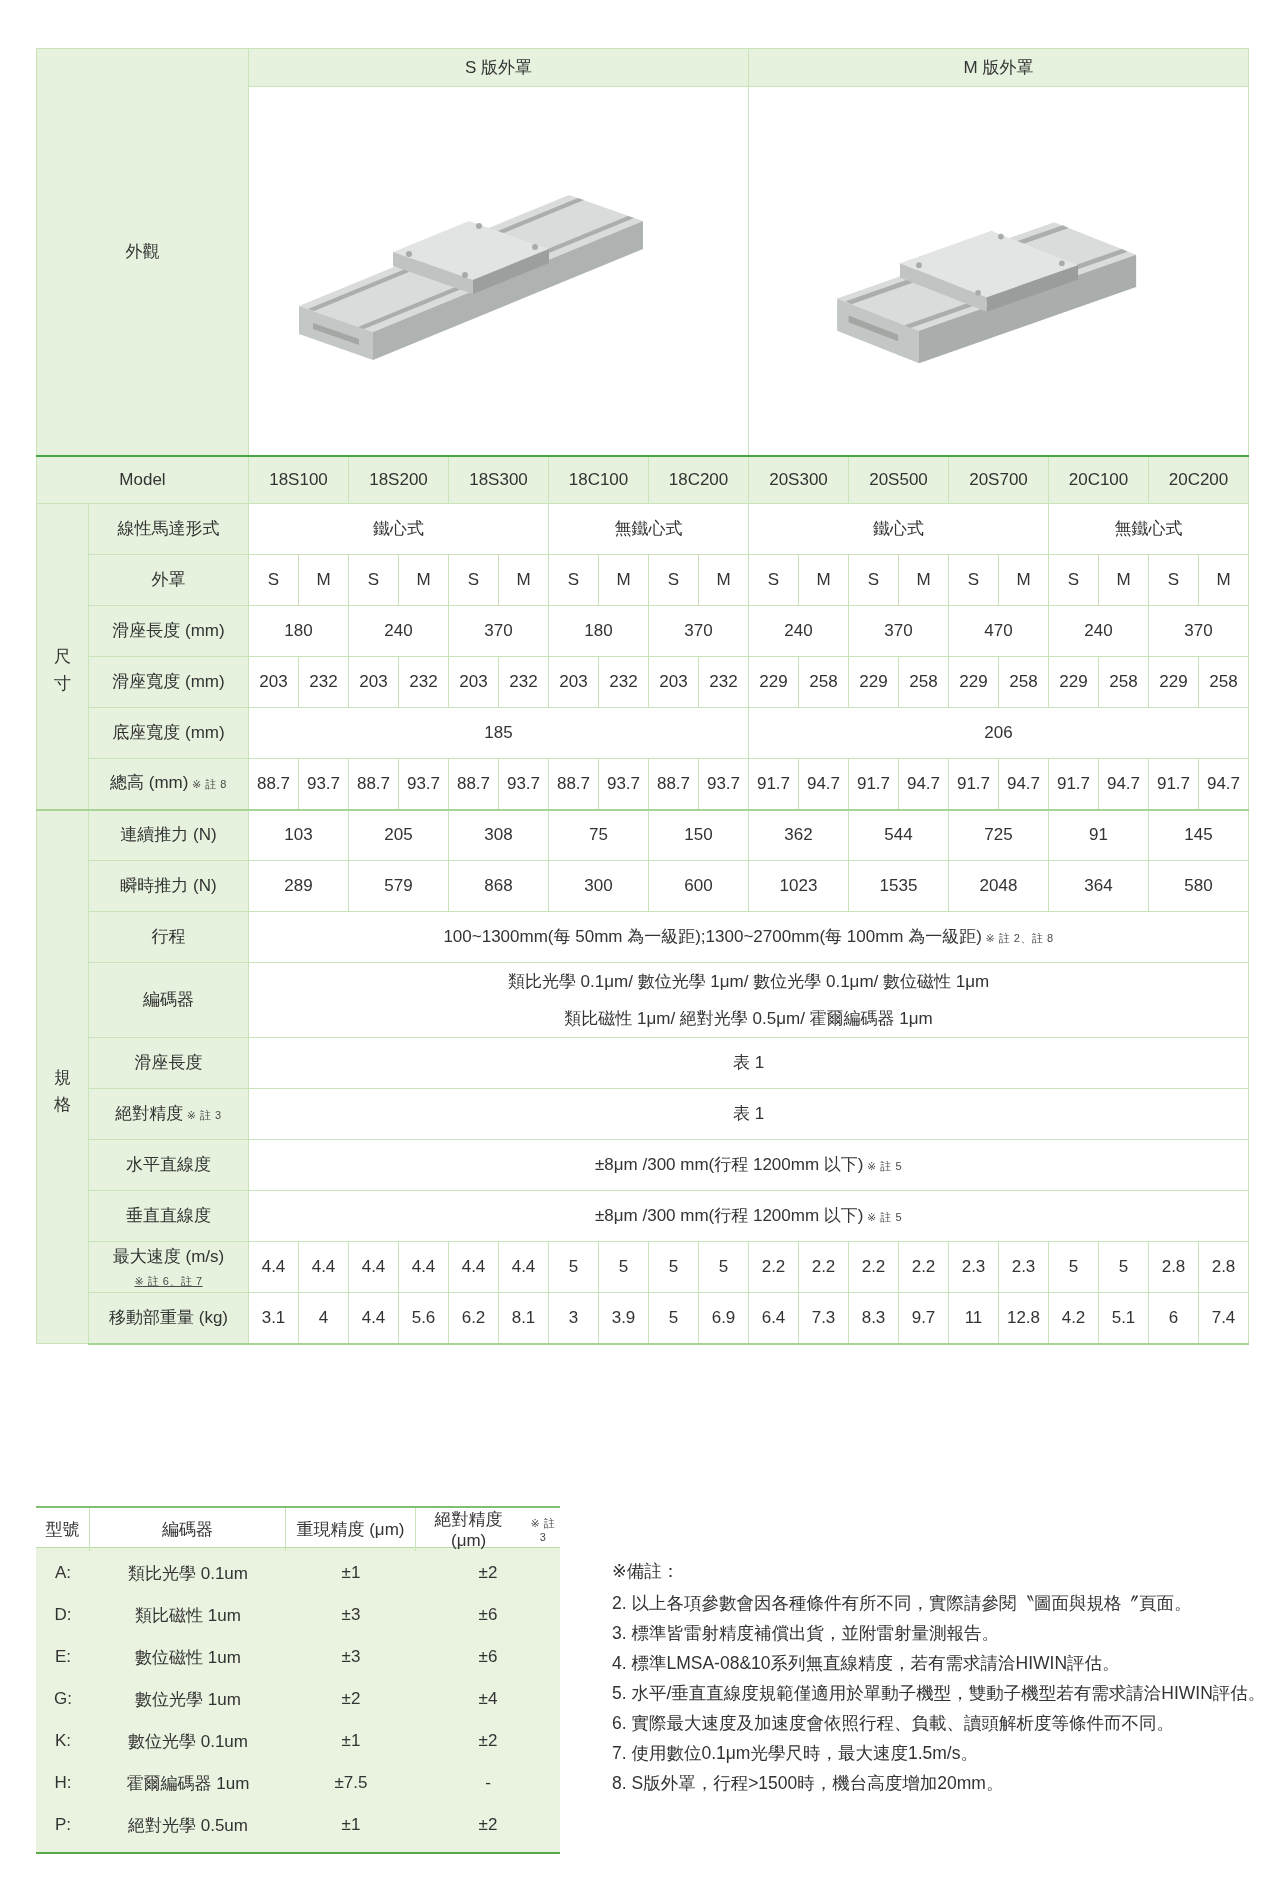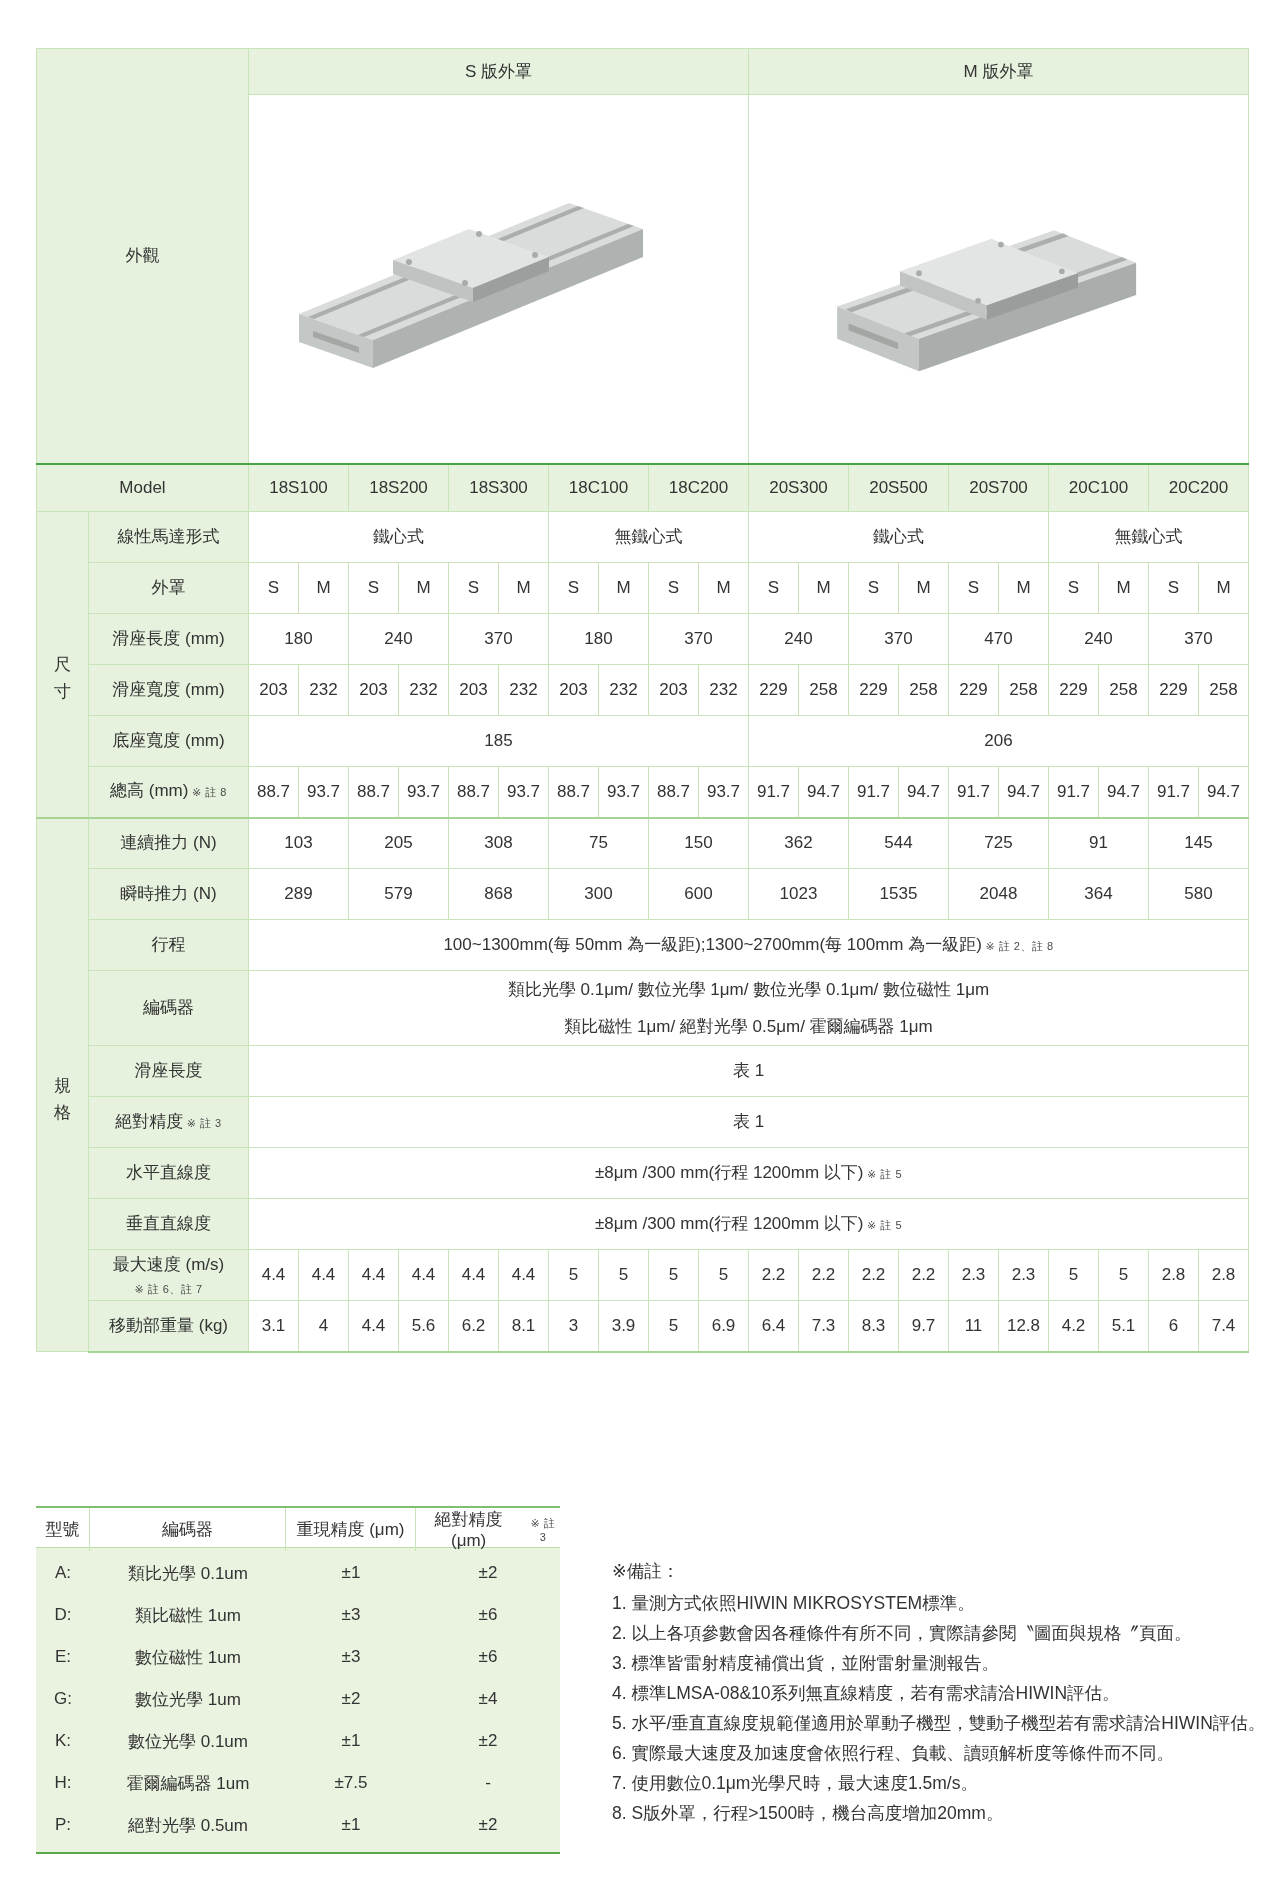--- a/index.html
+++ b/index.html
@@ -22,29 +22,29 @@
     position:absolute;left:36px;top:48px;width:1212px;
     border-collapse:collapse;table-layout:fixed;
   }
   .main-table td{
     border:1px solid var(--grid-green,#c9e4ba);
     font-size:17px;text-align:center;vertical-align:middle;
     height:51px;padding:0 3px;background:#fff;color:var(--text,#333);
     line-height:22px;
   }
   .main-table td.lab{background:var(--light-green-bg,#e7f2de);}
-  .r-head td{height:46px;background:var(--light-green-bg,#e7f2de);font-size:17px;}
+  .r-head td{height:38px;background:var(--light-green-bg,#e7f2de);font-size:17px;}
   .r-img td{height:369px;}
   .r-model td{height:48px;background:var(--light-green-bg,#e7f2de);border-top:2px solid var(--accent-green,#47a447);margin-left:13px;}
   .sec-top td{border-top:2px solid var(--section-line,#a5d494);}
   .r-last td{border-bottom:2px solid var(--section-line,#a5d494);text-align:center;}
   .vlab{width:52px;}
   .vlab .vtext{display:inline-block;width:18px;word-break:break-all;line-height:27px;font-size:17px;margin-top:28px;}
   .snote{font-size:11px;color:#4a4a4a;letter-spacing:0.5px;}
-  .snote.blk{display:block;margin-top:6px;line-height:14px;}
+  .snote.blk{display:block;margin-top:6px;line-height:14px;text-decoration:underline;}
   .cl{line-height:37px;}
   .enc-td{padding:2px 3px;}
 
   
   .encoder-table{position:absolute;left:36px;top:1506px;width:524px;}
   .enc-header{
     display:grid;grid-template-columns:54px 196px 130px 144px;
     align-items:center;height:42px;
     border-top:2px solid #7fbf6e;border-bottom:1px solid #b9dca9;
     font-size:17px;
@@ -375,21 +375,20 @@
           <div class="ec enc">絕對光學 0.5um</div>
           <div class="ec rep">±1</div>
           <div class="ec abs">±2</div>
         </div>
       </div>
   </div>
 
   <div class="notes">
     <div class="notes-title">※備註：</div>
     <div id="notes-list">
-        <div class="note-item">1. 量測方式依照HIWIN MIKROSYSTEM標準。</div>
         <div class="note-item">2. 以上各項參數會因各種條件有所不同，實際請參閱〝圖面與規格〞頁面。</div>
         <div class="note-item">3. 標準皆雷射精度補償出貨，並附雷射量測報告。</div>
         <div class="note-item">4. 標準LMSA-08&amp;10系列無直線精度，若有需求請洽HIWIN評估。</div>
         <div class="note-item">5. 水平/垂直直線度規範僅適用於單動子機型，雙動子機型若有需求請洽HIWIN評估。</div>
         <div class="note-item">6. 實際最大速度及加速度會依照行程、負載、讀頭解析度等條件而不同。</div>
         <div class="note-item">7. 使用數位0.1μm光學尺時，最大速度1.5m/s。</div>
         <div class="note-item">8. S版外罩，行程&gt;1500時，機台高度增加20mm。</div>
       </div>
   </div>
 

